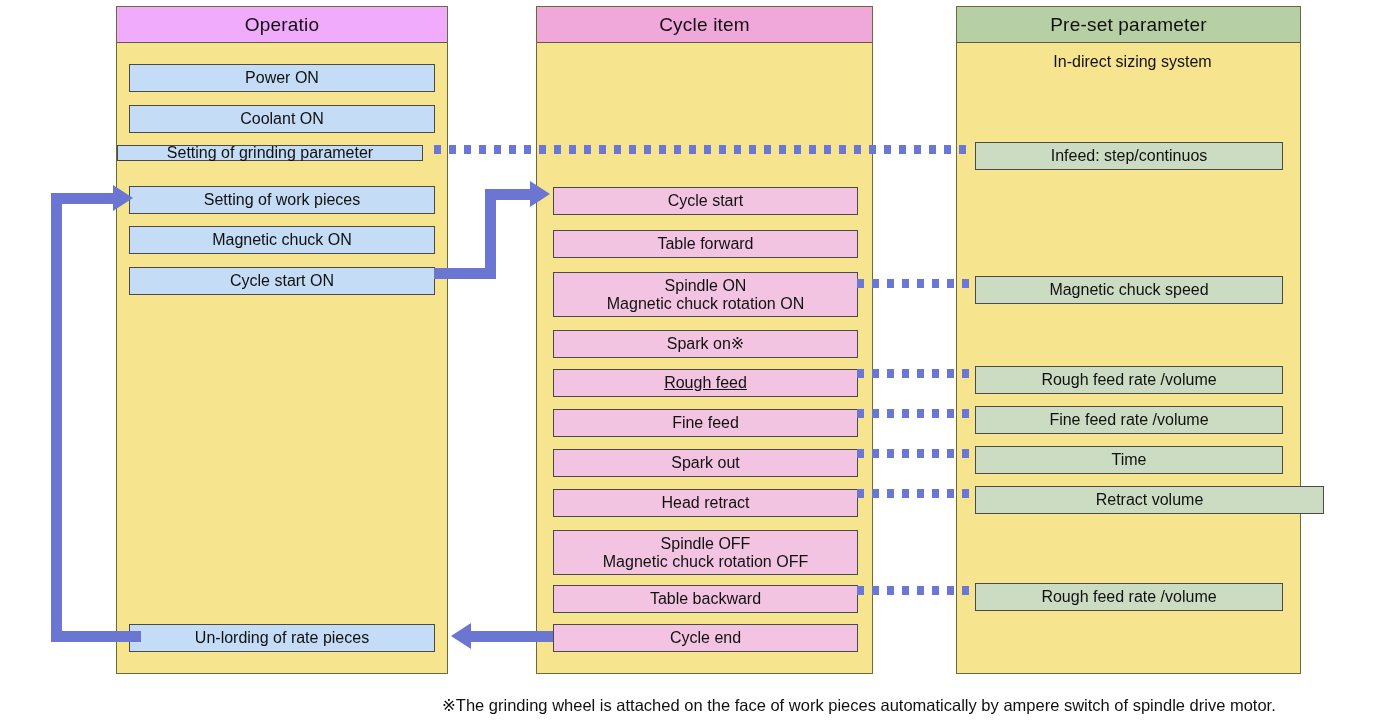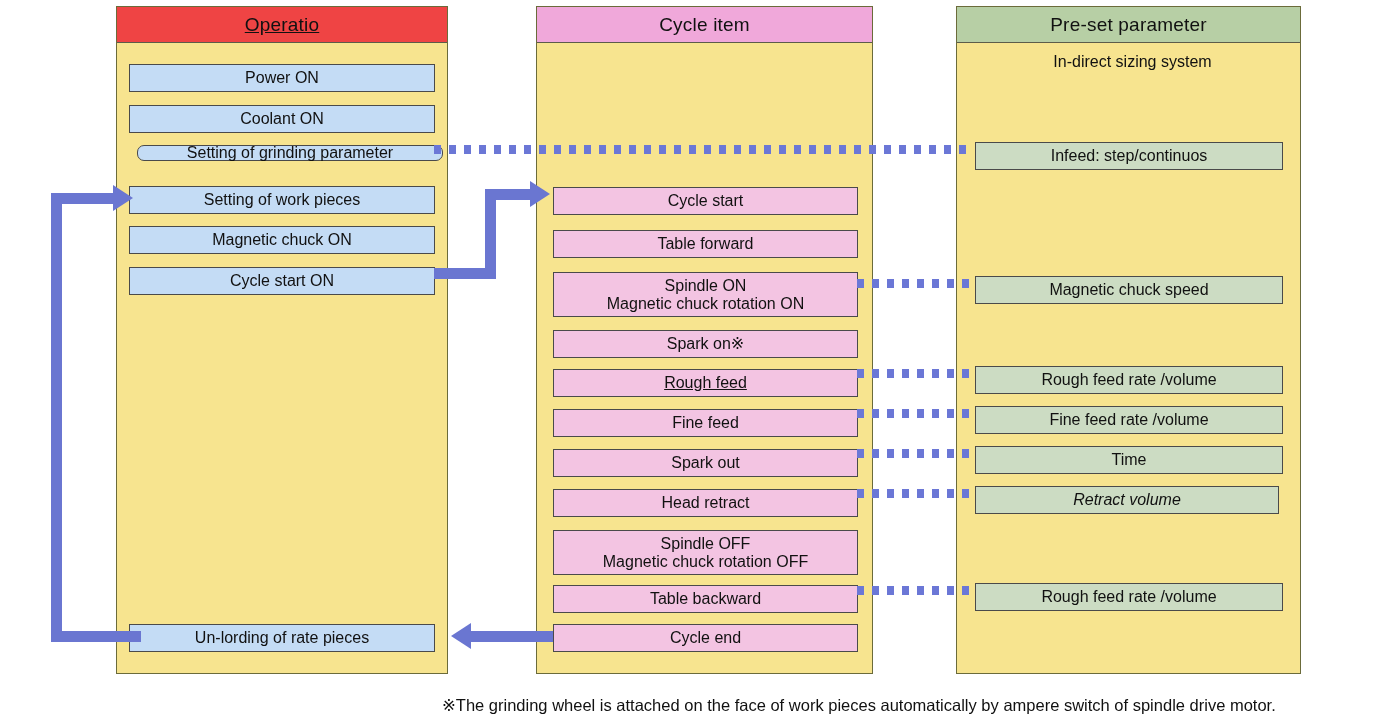--- a/index.html
+++ b/index.html
@@ -25,21 +25,21 @@
     box-sizing:border-box;
     border-bottom:1px solid #5c5c4a;
     display:flex;align-items:center;justify-content:center;
     font-size:19px;color:#111;
     letter-spacing:.2px;
   }
   #col-operation{left:116px;top:6px;width:332px;height:668px;}
   #col-cycle{left:536px;top:6px;width:337px;height:668px;}
   #col-preset{left:956px;top:6px;width:345px;height:668px;}
 
-  #col-operation .col-header{background:#ef4444;text-decoration:underline;}
+  #col-operation .col-header{background:#f0abfc;}
   #col-cycle .col-header{background:#f0a8da;}
   #col-preset .col-header{background:#b7cfa5;}
 
   
   .item{
     position:absolute;
     box-sizing:border-box;
     border:1px solid #4a4a4a;
     display:flex;align-items:center;justify-content:center;
     text-align:center;
@@ -96,21 +96,21 @@
 
 <div id="stage">
 
   <div class="column" id="col-operation">
     <div class="col-header">Operatio</div>
 
     <div class="item blue" style="left:12px;top:57px;width:306px;height:28px;">Power ON</div>
 
     <div class="item blue" style="left:12px;top:98px;width:306px;height:28px;">Coolant ON</div>
 
-    <div class="item blue" style="left:20px;top:138px;width:306px;height:16px;border-radius:7px;">Setting of grinding parameter</div>
+    <div class="item blue" style="left:0;top:138px;width:306px;height:16px;">Setting of grinding parameter</div>
 
     <div class="item blue" style="left:12px;top:179px;width:306px;height:28px;">Setting of work pieces</div>
 
     <div class="item blue" style="left:12px;top:219px;width:306px;height:28px;">Magnetic chuck ON</div>
 
     <div class="item blue" style="left:12px;top:260px;width:306px;height:28px;">Cycle start ON</div>
 
     <div class="item blue" style="left:12px;top:617px;width:306px;height:28px;">Un-lording of rate pieces</div>
   </div>
 
@@ -150,21 +150,21 @@
     <div class="item green" style="left:18px;top:135px;width:308px;height:28px;">Infeed: step/continuos</div>
 
     <div class="item green" style="left:18px;top:269px;width:308px;height:28px;">Magnetic chuck speed</div>
 
     <div class="item green" style="left:18px;top:359px;width:308px;height:28px;">Rough feed rate /volume</div>
 
     <div class="item green" style="left:18px;top:399px;width:308px;height:28px;">Fine feed rate /volume</div>
 
     <div class="item green" style="left:18px;top:439px;width:308px;height:28px;">Time</div>
 
-    <div class="item green" style="left:18px;top:479px;width:304px;height:28px;font-style:italic;">Retract volume</div>
+    <div class="item green" style="left:18px;top:479px;width:349px;height:28px;">Retract volume</div>
 
     <div class="item green" style="left:18px;top:576px;width:308px;height:28px;">Rough feed rate /volume</div>
   </div>
 
   <div class="dotline" style="left:434px;top:145px;width:540px;"></div>
 
   <div class="dotline" style="left:857px;top:279px;width:117px;"></div>
 
   <div class="dotline" style="left:857px;top:369px;width:117px;"></div>
 

